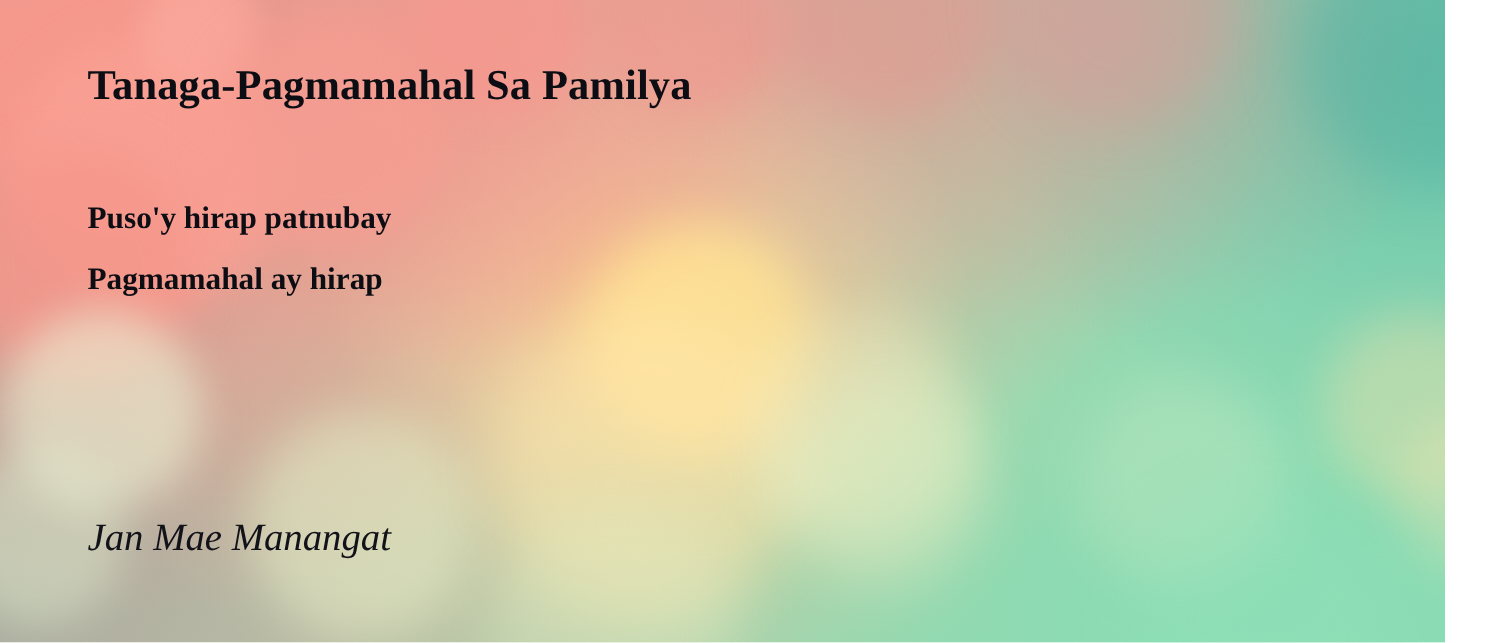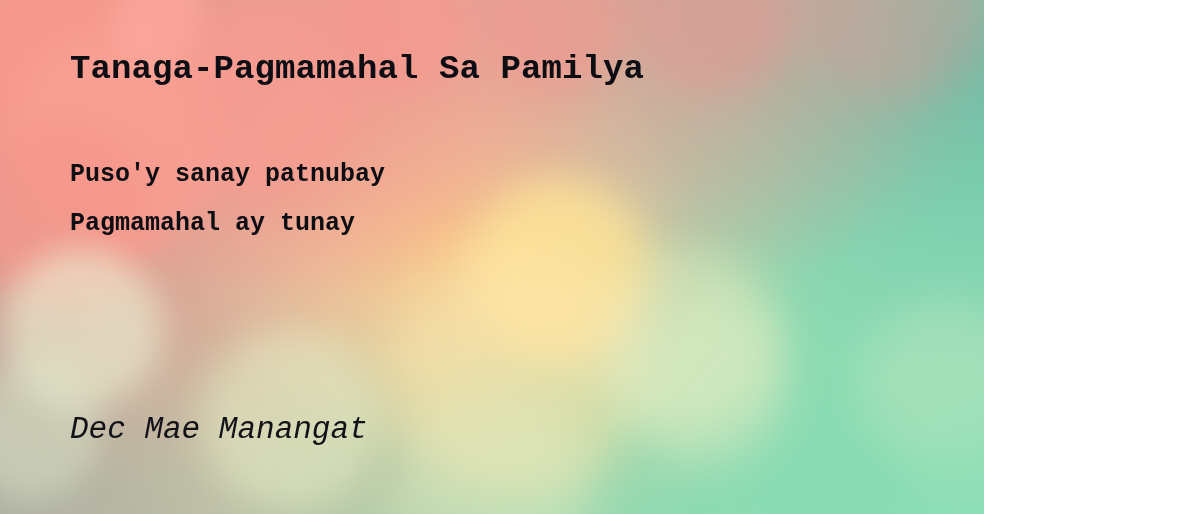--- a/index.html
+++ b/index.html
@@ -3,24 +3,24 @@
 <meta charset="utf-8">
 <style>
   html, body {
     margin: 0;
     padding: 0;
     background: #ffffff;
   }
 
   #poem-card {
     position: relative;
-    width: 984px;
+    width: 1156px;
     height: 514px;
     overflow: hidden;
-    font-family: Liberation Mono, monospace;
+    font-family: Liberation Serif, serif;
     isolation: isolate;
   }
 
   
 
   .bg-layer {
     position: absolute;
     inset: 0;
     pointer-events: none;
   }
@@ -156,20 +156,20 @@
       <div class="bokeh" style="left: 1120px; top: 330px; width: 130px; height: 130px; background: rgba(248, 228, 176, 0.34); filter: blur(20px);"></div>
       <div class="bokeh" style="left: 900px; top: 400px; width: 230px; height: 230px; background: rgba(150, 226, 186, 0.38); filter: blur(24px);"></div>
       <div class="bokeh" style="left: 1040px; top: -60px; width: 210px; height: 210px; background: rgba(82, 180, 164, 0.5); filter: blur(22px);"></div>
     </div>
 
   <div id="text-block">
 
     <h1 id="poem-title">Tanaga-Pagmamahal Sa Pamilya</h1>
 
     <ul id="poem-body">
-        <li class="poem-line">Puso'y sanay patnubay</li>
-        <li class="poem-line">Pagmamahal ay tunay</li>
+        <li class="poem-line">Puso'y hirap patnubay</li>
+        <li class="poem-line">Pagmamahal ay hirap</li>
       </ul>
 
-    <div id="poem-author">Dec Mae Manangat</div>
+    <div id="poem-author">Jan Mae Manangat</div>
 
   </div>
 </div>
 
 </body></html>

